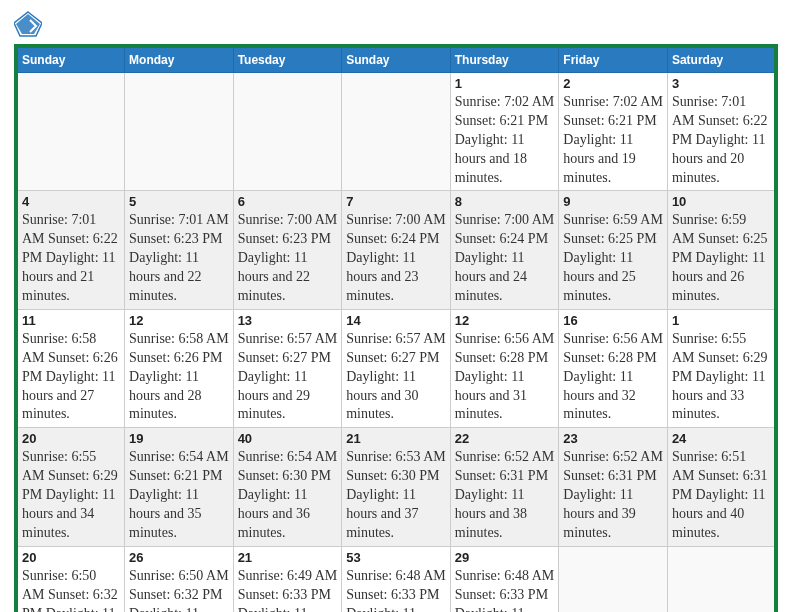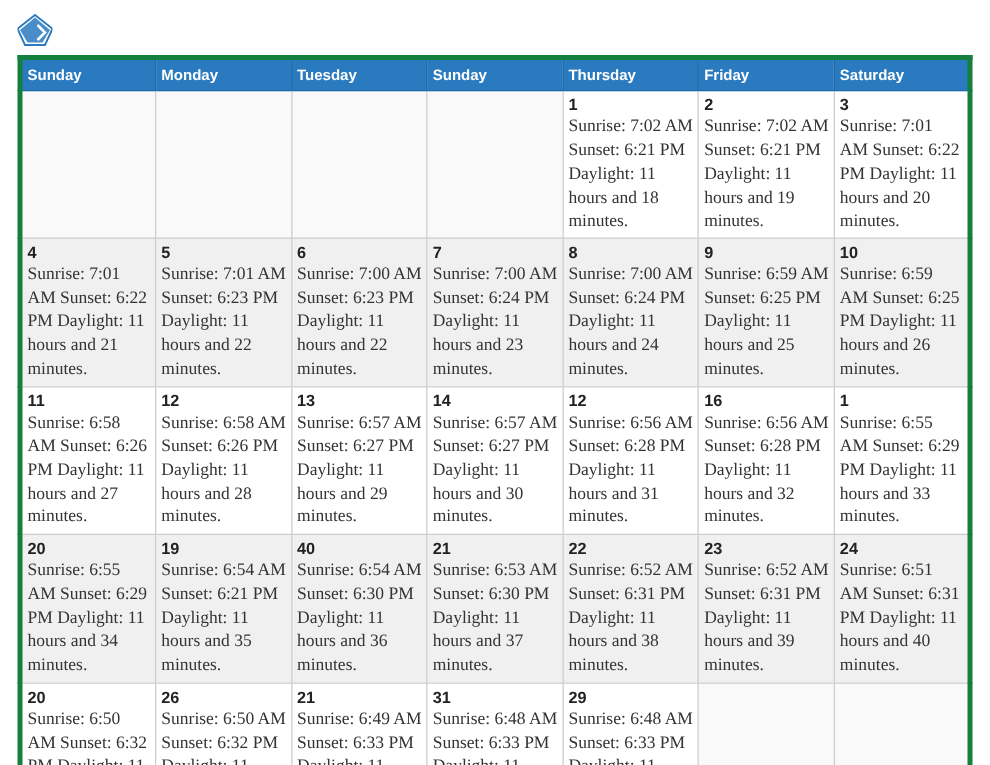--- a/index.html
+++ b/index.html
@@ -311,21 +311,21 @@
 Sunset: 6:32 PM
 Daylight: 11 hours and 42 minutes.</div>
           </td>
           <td>
             <span class="day-num">21</span>
             <div class="day-info">Sunrise: 6:49 AM
 Sunset: 6:33 PM
 Daylight: 11 hours and 43 minutes.</div>
           </td>
           <td>
-            <span class="day-num">31</span>
+            <span class="day-num">53</span>
             <div class="day-info">Sunrise: 6:48 AM
 Sunset: 6:33 PM
 Daylight: 11 hours and 44 minutes.</div>
           </td>
           <td>
             <span class="day-num">29</span>
             <div class="day-info">Sunrise: 6:48 AM
 Sunset: 6:33 PM
 Daylight: 11 hours and 45 minutes.</div>
           </td>

